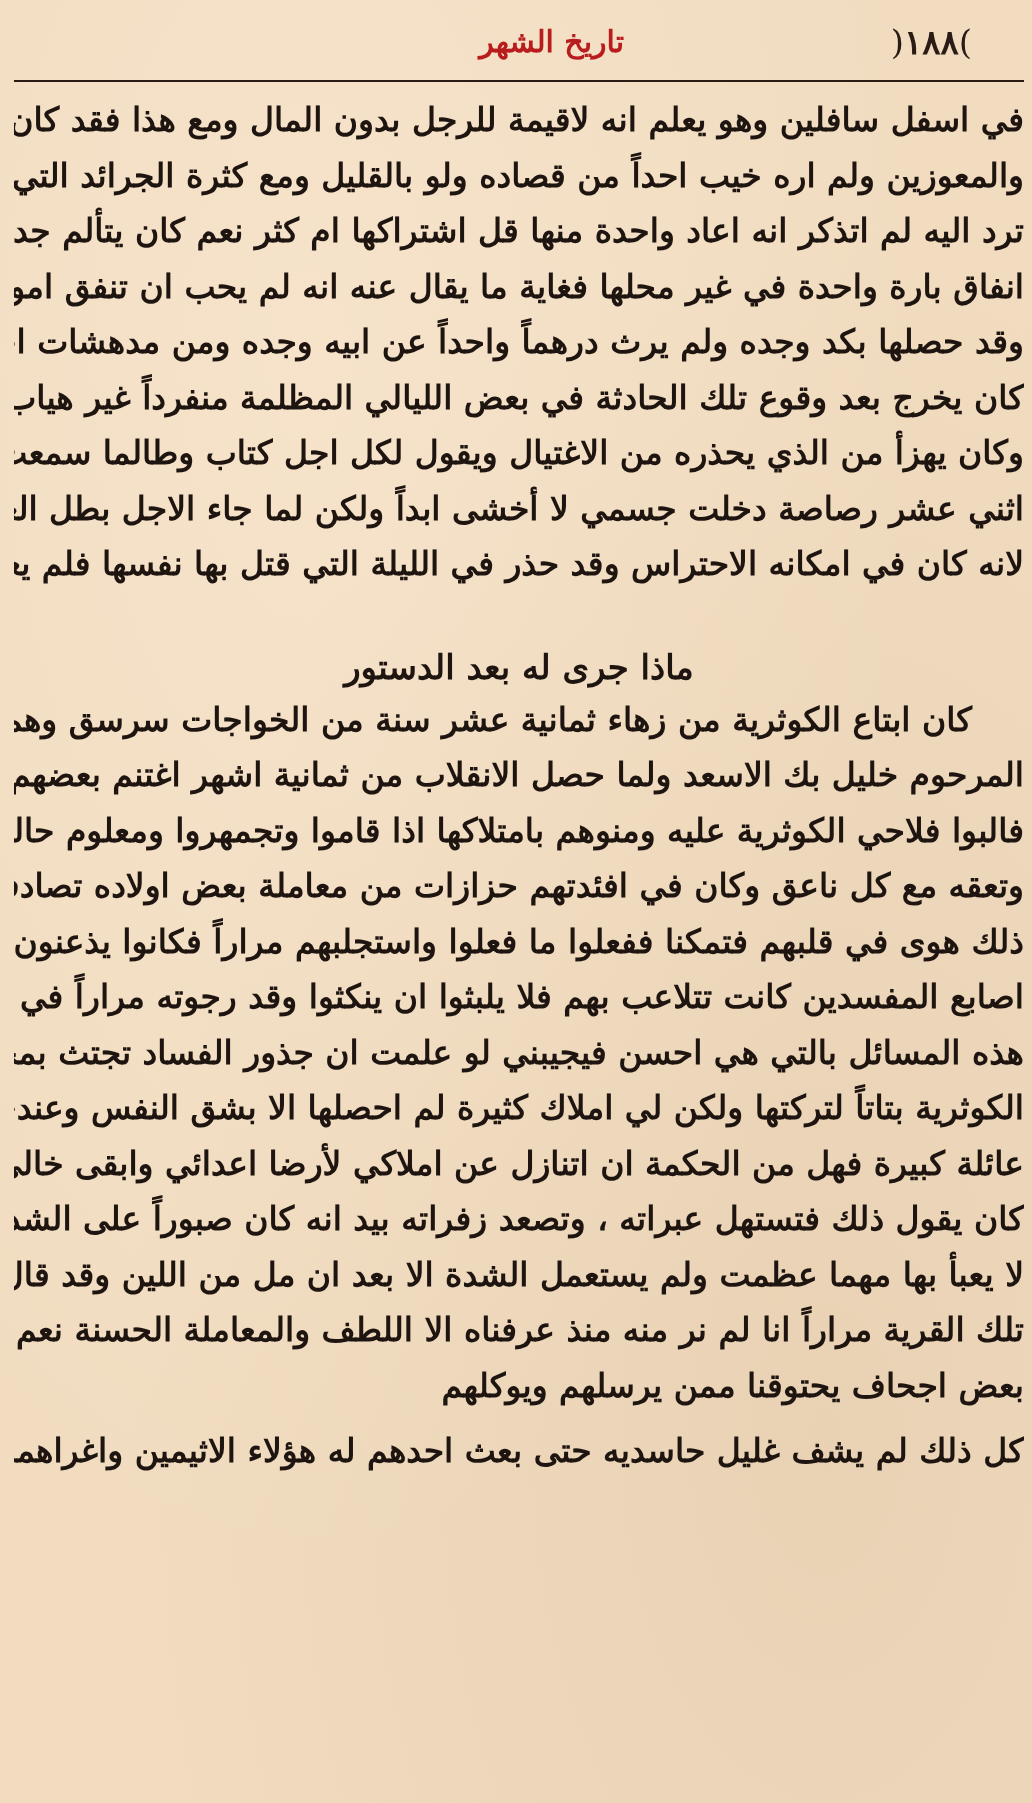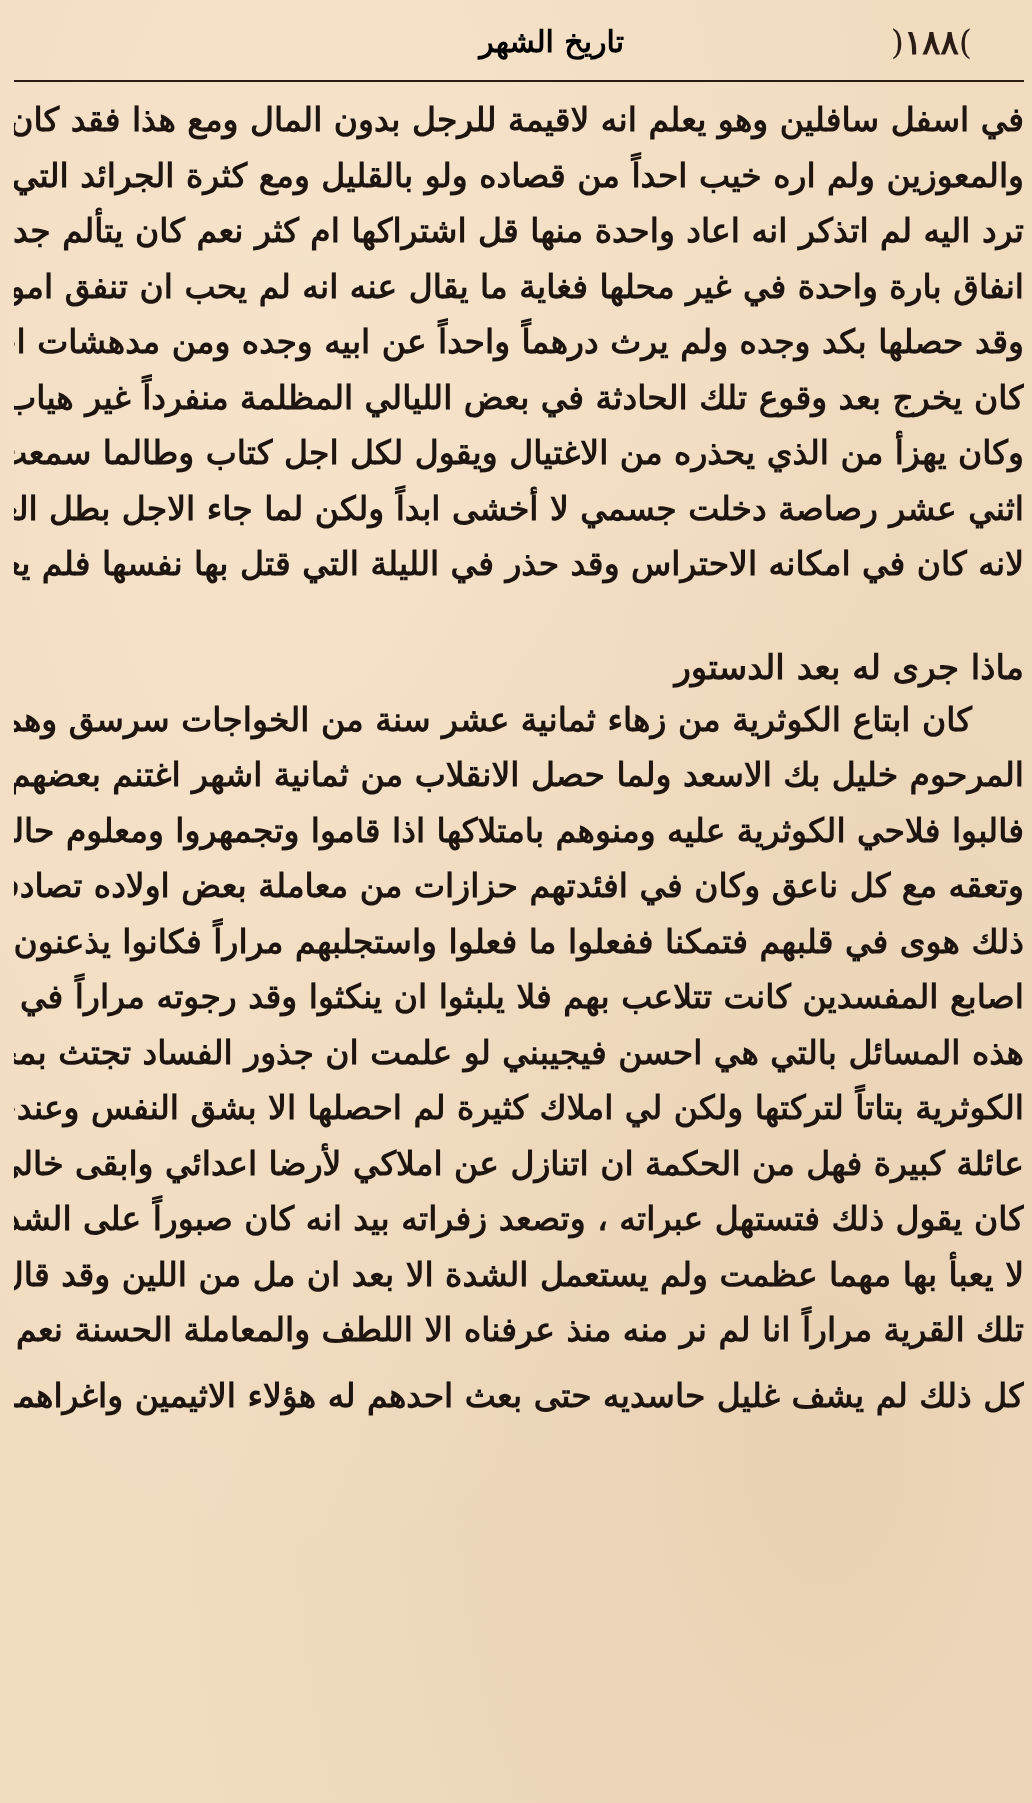--- a/index.html
+++ b/index.html
@@ -47,21 +47,21 @@
     }
     .page-number .paren {
       font-weight: normal;
     }
     .running-title {
       position: absolute;
       right: 400px;
       top: 2px;
       font-size: 30px;
       font-weight: bold;
-      color: #000000;
+      color: #b91c1c;
     }
     .head-rule {
       position: absolute;
       top: 80px;
       left: 14px;
       right: 8px;
       height: 0;
       border-top: 2.5px solid #2a1c14;
     }
     .body-text {
@@ -85,20 +85,21 @@
       text-align-last: right;
     }
     .line.indent {
       padding-right: 52px;
     }
     .section-heading {
       height: 100px;
       line-height: 150px;
       font-size: 34px;
       font-weight: bold;
+      text-align: center;
       color: #1e1410;
     }
   </style>
 </head>
 <body>
 
 <div class="page">
 
   <div class="running-head">
     <div class="page-number"><span class="paren">)</span><span>١٨٨</span><span class="paren">(</span></div>
@@ -125,16 +126,17 @@
     <div class="line">فالبوا فلاحي الكوثرية عليه ومنوهم بامتلاكها اذا قاموا وتجمهروا ومعلوم حالة فلاح بلادنا</div>
     <div class="line">وتعقه مع كل ناعق وكان في افئدتهم حزازات من معاملة بعض اولاده تصادف</div>
     <div class="line">ذلك هوى في قلبهم فتمكنا ففعلوا ما فعلوا واستجلبهم مراراً فكانوا يذعنون بيد ان</div>
     <div class="line">اصابع المفسدين كانت تتلاعب بهم فلا يلبثوا ان ينكثوا وقد رجوته مراراً في صرف</div>
     <div class="line">هذه المسائل بالتي هي احسن فيجيبني لو علمت ان جذور الفساد تجتث بمجرد تركي</div>
     <div class="line">الكوثرية بتاتاً لتركتها ولكن لي املاك كثيرة لم احصلها الا بشق النفس وعندي</div>
     <div class="line">عائلة كبيرة فهل من الحكمة ان اتنازل عن املاكي لأرضا اعدائي وابقى خالي الوفاض</div>
     <div class="line">كان يقول ذلك فتستهل عبراته ، وتصعد زفراته بيد انه كان صبوراً على الشدائد</div>
     <div class="line">لا يعبأ بها مهما عظمت ولم يستعمل الشدة الا بعد ان مل من اللين وقد قال لي اهالي</div>
     <div class="line">تلك القرية مراراً انا لم نر منه منذ عرفناه الا اللطف والمعاملة الحسنة نعم هناك</div>
+    <div class="line short gap-line">بعض اجحاف يحتوقنا ممن يرسلهم ويوكلهم</div>
     <div class="line short" style="margin-top:10px">كل ذلك لم يشف غليل حاسديه حتى بعث احدهم له هؤلاء الاثيمين واغراهما</div>
   </div>
 
 </div>
 
 </body></html>

